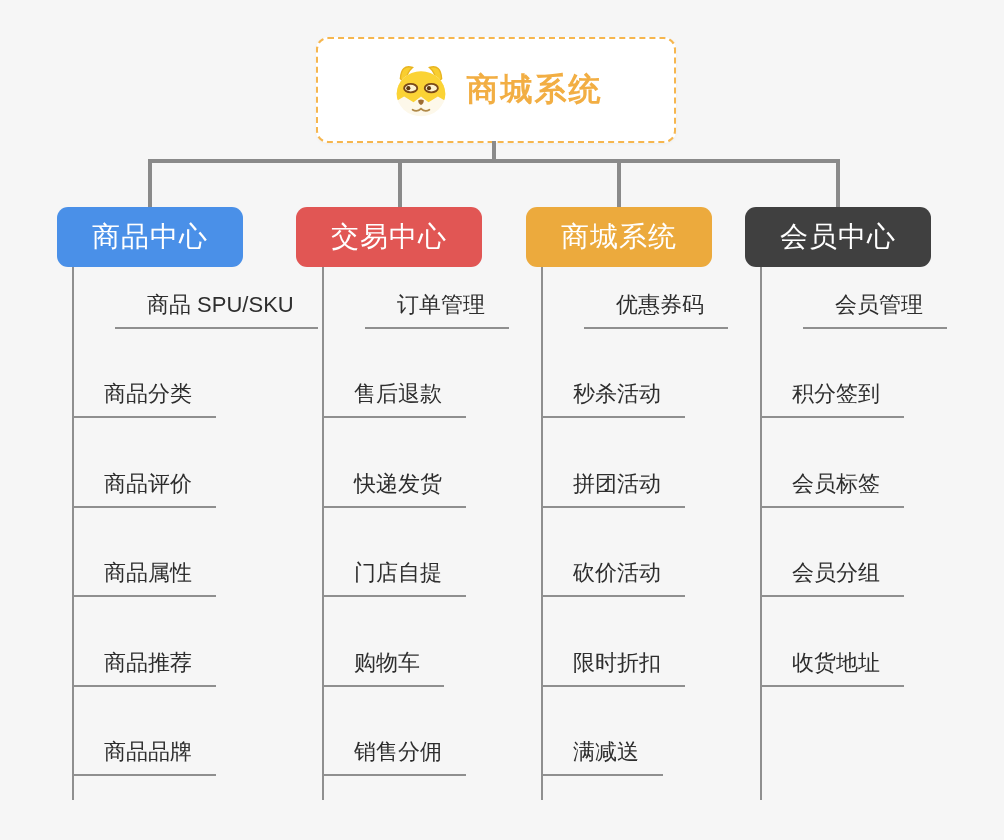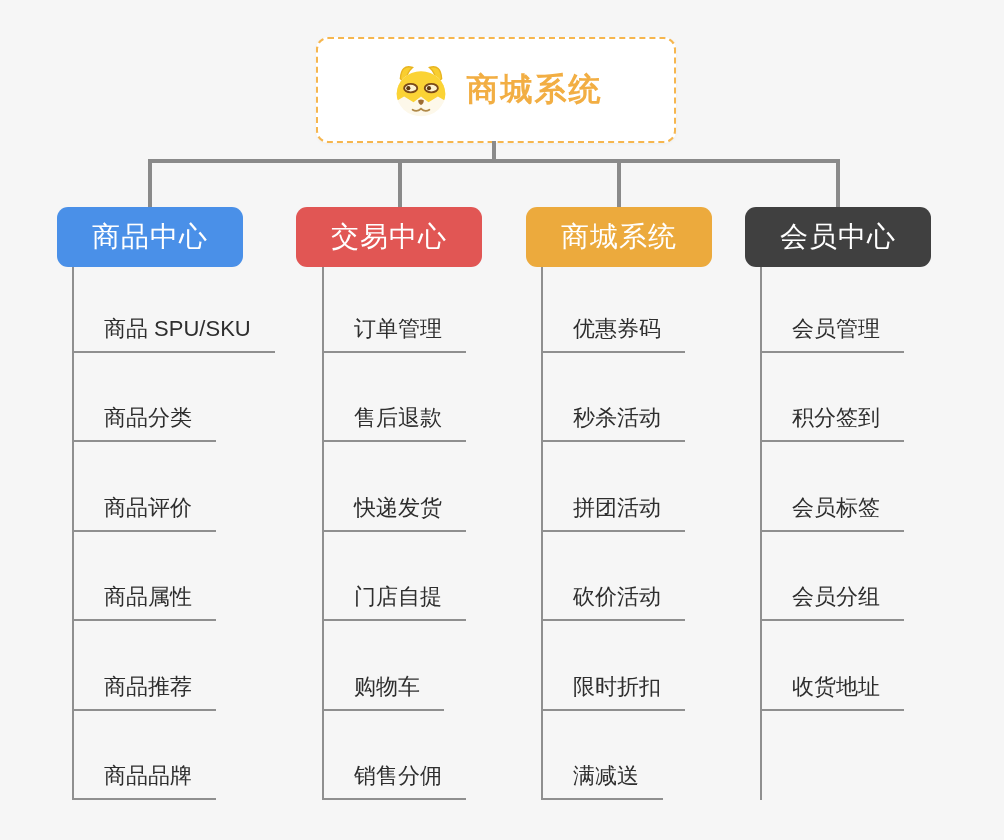--- a/index.html
+++ b/index.html
@@ -79,21 +79,21 @@
     height: 89.4px;
     width: max-content;
     display: flex;
     align-items: flex-end;
     padding: 0 24px 7px 32px;
     border-bottom: 2px solid #8f8f8f;
     font-size: 22px;
     color: #2e2e2e;
     white-space: nowrap;
   }
-  .topic:first-child { height: 86px; }
+  .topic:first-child { height: 62px; margin-left: 43px; }
 </style>
 </head>
 <body>
 
 <div class="canvas">
 
   <div class="root-node">
     <svg class="root-icon" viewBox="0 0 64 64" aria-hidden="true">
 
       <path d="M10,20 Q11,4 23,8 Q17,13 15,24 Z" fill="#f9ce2f" stroke="#e8b420" stroke-width="1.5"></path>

